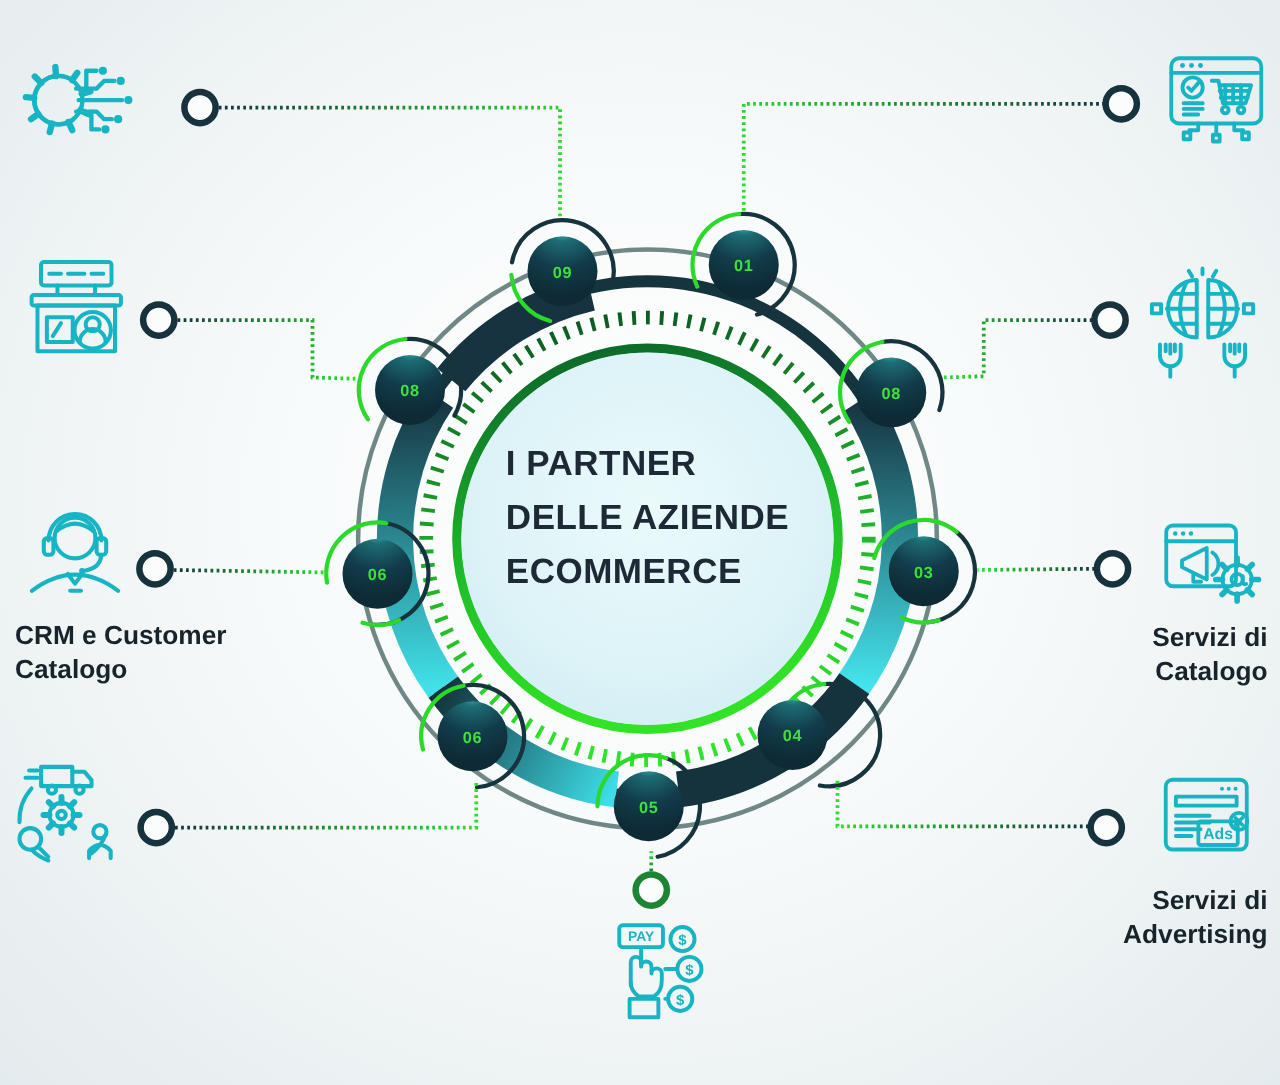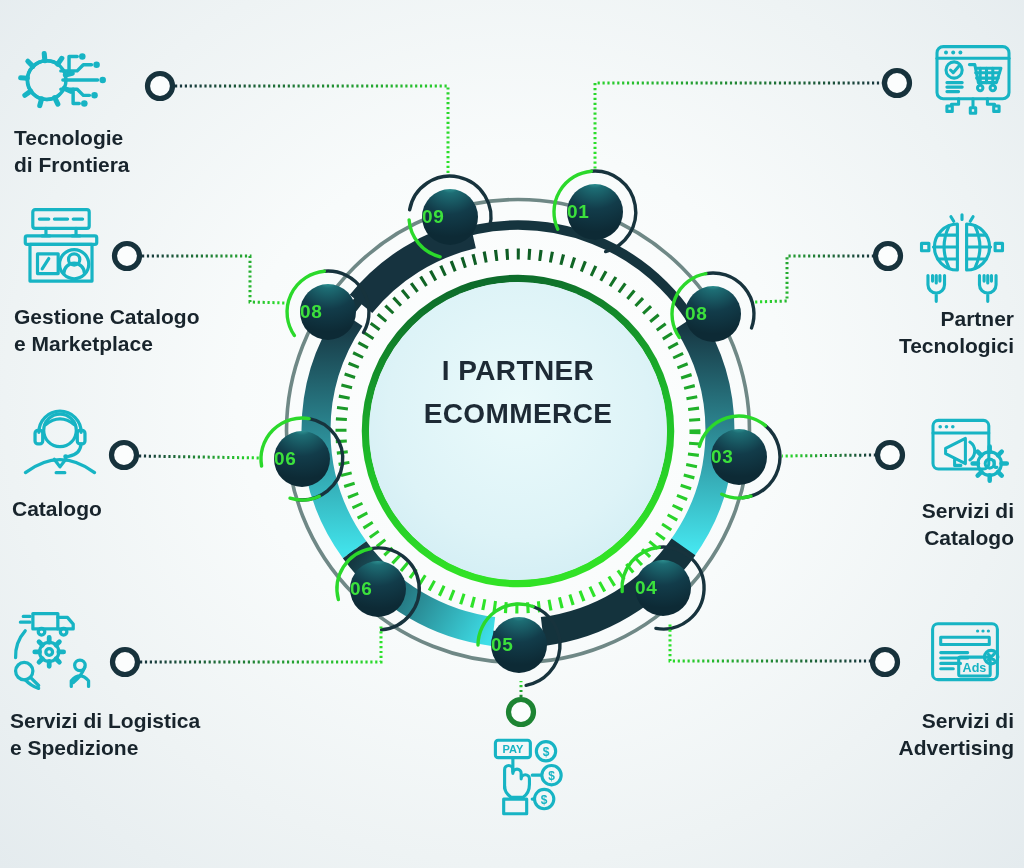--- a/index.html
+++ b/index.html
@@ -1,25 +1,25 @@
 <!DOCTYPE html>
 <html><head>
 <meta charset="utf-8">
 <style>
   *{margin:0;padding:0;box-sizing:border-box}
   html,body{width:1024px;height:868px;font-family:"Liberation Sans",sans-serif;}
   .stage{position:relative;width:1024px;height:868px;overflow:hidden;
          background:radial-gradient(ellipse at 50% 46%, #ffffff 0%, #f8fbfb 38%, #eef3f4 70%, #e4ebee 100%);}
   #diagram-svg{position:absolute;left:0;top:0;}
   .node{position:absolute;width:56px;height:56px;margin:-28px 0 0 -28px;border-radius:50%;
-        display:flex;align-items:center;justify-content:flex-start;
+        display:flex;align-items:center;justify-content:center;
         background:radial-gradient(circle at 50% -15%, #4fd4c8 0%, #1d6d74 18%, #123c4a 48%, #0d2a35 80%);
-        color:#3ce13c;font-weight:bold;font-size:19px;letter-spacing:.6px;}
+        color:#3ce13c;font-weight:bold;font-size:13px;letter-spacing:.6px;}
   .center-title{position:absolute;left:518px;top:349px;transform:translateX(-50%);
-        text-align:center;font-weight:bold;font-size:28px;line-height:43px;color:#1d2a35;
+        text-align:left;font-weight:bold;font-size:28px;line-height:43px;color:#1d2a35;
         letter-spacing:.4px;white-space:nowrap;}
   .lbl{position:absolute;font-size:21px;font-weight:bold;color:#18242c;line-height:27px;}
   .lbl.r{text-align:right}
   .lbl span{display:block}
   .lbl.center{transform:translateX(-50%);text-align:center;white-space:nowrap}
   .icn{position:absolute}
   .icn path,.icn circle,.icn rect{stroke:#17b4c4;stroke-width:3.4;fill:none;stroke-linecap:round;stroke-linejoin:round}
   .icn .fill{fill:#17b4c4;stroke:none}
   .icn .thick{stroke-width:5}
   .icn text{fill:#17b4c4;stroke:none;font-weight:bold;font-family:"Liberation Sans",sans-serif}
@@ -151,33 +151,34 @@
         <circle cx="521" cy="712" r="12.5" fill="#fbfdfd" stroke="#1d8433" stroke-width="5.2"></circle>
         <circle cx="125" cy="662" r="12.5" fill="#fbfdfd" stroke="#17323c" stroke-width="5.2"></circle>
         <circle cx="124" cy="455" r="12.5" fill="#fbfdfd" stroke="#17323c" stroke-width="5.2"></circle>
         <circle cx="127" cy="256" r="12.5" fill="#fbfdfd" stroke="#17323c" stroke-width="5.2"></circle>
         <circle cx="160" cy="86" r="12.5" fill="#fbfdfd" stroke="#17323c" stroke-width="5.2"></circle>
       </g>
   </svg>
 
   <div class="center-title">
     <div>I PARTNER</div>
+    <div>DELLE AZIENDE</div>
     <div>ECOMMERCE</div>
   </div>
 
   <div class="node" style="left:595px;top:212px">
       <span>01</span>
     </div>
   <div class="node" style="left:713px;top:314px">
       <span>08</span>
     </div>
   <div class="node" style="left:739px;top:457px">
       <span>03</span>
     </div>
-  <div class="node" style="left:663px;top:588px">
+  <div class="node" style="left:634px;top:588px">
       <span>04</span>
     </div>
   <div class="node" style="left:519px;top:645px">
       <span>05</span>
     </div>
   <div class="node" style="left:378px;top:589px">
       <span>06</span>
     </div>
   <div class="node" style="left:302px;top:459px">
       <span>06</span>
@@ -197,24 +198,20 @@
       <circle class="fill" cx="79" cy="38" r="3.2"></circle>
     <path d="M46,53 H80"></path>
       <circle class="fill" cx="85" cy="53" r="3.2"></circle>
     <path d="M44,62 H60 L66,68 H72"></path>
       <circle class="fill" cx="77" cy="68" r="3.2"></circle>
     <path d="M52,44 V30 H60"></path>
       <circle class="fill" cx="65" cy="30" r="3.2"></circle>
     <path d="M56,62 V76 H62"></path>
       <circle class="fill" cx="67" cy="76" r="3.2"></circle>
   </svg>
-  <div class="lbl" style="left:14px;top:124px">
-    <span>Tecnologie</span>
-    <span>di Frontiera</span>
-  </div>
 
   <svg class="icn" style="left:928px;top:32px" width="90" height="94" viewBox="0 0 100 100">
     <rect x="10" y="14" width="80" height="58" rx="7"></rect>
     <path d="M10,27 H90"></path>
     <circle class="fill" cx="20" cy="20.5" r="2.2"></circle>
       <circle class="fill" cx="28" cy="20.5" r="2.2"></circle>
       <circle class="fill" cx="36" cy="20.5" r="2.2"></circle>
     <circle cx="29" cy="40" r="9"></circle>
       <path d="M25,40 l3,3 6,-7"></path>
     <path d="M21,54 H38 M21,59 H38 M21,64 H34"></path>
@@ -233,53 +230,46 @@
     <path d="M27,16 h10 M43,16 h14 M63,16 h10"></path>
     <path d="M34,26 v8 M66,26 v8 M30,34 h8 M62,34 h8"></path>
     <rect x="12" y="34" width="76" height="9" rx="2"></rect>
     <rect x="17" y="43" width="66" height="39"></rect>
     <rect x="25" y="53" width="22" height="21"></rect>
     <path d="M30,69 l7,-11"></path>
     <circle cx="64" cy="64" r="15.5"></circle>
     <circle cx="64" cy="59" r="6"></circle>
     <path d="M53,74 a11,11 0 0 1 22,0"></path>
   </svg>
-  <div class="lbl" style="left:14px;top:303px">
-    <span>Gestione Catalogo</span>
-    <span>e Marketplace</span>
-  </div>
 
   <svg class="icn" style="left:916px;top:212px" width="92" height="94" viewBox="0 0 100 100">
     <path d="M45,12 a25,25 0 0 0 0,50 z"></path>
     <path d="M24,24 H45 M19,37 H45 M24,50 H45 M36,14 q-11,23 0,46"></path>
     <path d="M55,12 a25,25 0 0 1 0,50 z"></path>
     <path d="M55,24 H76 M55,37 H81 M55,50 H76 M64,14 q11,23 0,46"></path>
     <rect x="6" y="33" width="8" height="8"></rect>
       <rect x="86" y="33" width="8" height="8"></rect>
     <path d="M50,7 V2 M41,9 l-3,-5 M59,9 l3,-5"></path>
     <path d="M13,68 v10 a9,9 0 0 0 18,0 v-10 M18,68 v6 M22,68 v8 M26,68 v6 M22,88 v8"></path>
     <path d="M69,68 v10 a9,9 0 0 0 18,0 v-10 M74,68 v6 M78,68 v8 M82,68 v6 M78,88 v8"></path>
   </svg>
-  <div class="lbl r" style="right:10px;top:305px">
-    <span>Partner</span>
-    <span>Tecnologici</span>
-  </div>
 
   <svg class="icn" style="left:12px;top:392px" width="96" height="96" viewBox="0 0 100 100">
     <circle cx="50" cy="40" r="17"></circle>
     <path d="M35,34 Q50,22 65,34"></path>
     <path d="M28,42 a22,22 0 0 1 44,0"></path>
     <rect x="24" y="40" width="8" height="14" rx="3"></rect>
       <rect x="68" y="40" width="8" height="14" rx="3"></rect>
     <path d="M72,54 q-1,11 -13,13"></path>
       <circle class="fill" cx="56" cy="67.5" r="2.6"></circle>
     <path d="M14,84 Q50,57 86,84"></path>
     <path d="M44,70 l6,8 6,-8 M46,84 h9"></path>
   </svg>
   <div class="lbl" style="left:12px;top:495px">
+    <span>CRM e Customer</span>
     <span>Catalogo</span>
   </div>
 
   <svg class="icn" style="left:924px;top:404px" width="90" height="94" viewBox="0 0 100 100">
     <rect x="10" y="16" width="62" height="54" rx="6"></rect>
     <path d="M10,30 H72"></path>
     <circle class="fill" cx="18" cy="23" r="2"></circle>
       <circle class="fill" cx="25" cy="23" r="2"></circle>
       <circle class="fill" cx="32" cy="23" r="2"></circle>
     <path d="M46,36 L24,47 v6 L46,64 z M34,58 v8 h7 M51,40 a12,12 0 0 1 0,20"></path>
@@ -301,24 +291,20 @@
     <path d="M18,15 h7 M15,21 h10"></path>
     <circle cx="45" cy="52" r="10"></circle>
       <circle cx="45" cy="52" r="3.5"></circle>
     <path class="thick" d="M55,52 h5 M52.1,44.9 l3.5,-3.5 M45,42 v-5 M37.9,44.9 l-3.5,-3.5 M35,52 h-5 M37.9,59.1 l-3.5,3.5 M45,62 v5 M52.1,59.1 l3.5,3.5"></path>
     <circle cx="19" cy="72" r="9"></circle>
       <path d="M26,79 l8,8"></path>
     <circle cx="77" cy="66" r="5.5"></circle>
       <path d="M68,88 v-6 q9,-10 18,0 v6"></path>
     <path d="M10,58 a40,40 0 0 1 10,-28 M70,84 a36,36 0 0 0 12,-16 M34,90 a36,36 0 0 1 -14,-9"></path>
   </svg>
-  <div class="lbl" style="left:10px;top:707px">
-    <span>Servizi di Logistica</span>
-    <span>e Spedizione</span>
-  </div>
 
   <svg class="icn" style="left:920px;top:612px" width="90" height="92" viewBox="0 0 100 100">
     <rect x="14" y="12" width="72" height="62" rx="6"></rect>
     <circle class="fill" cx="64" cy="20" r="1.8"></circle>
       <circle class="fill" cx="70" cy="20" r="1.8"></circle>
       <circle class="fill" cx="76" cy="20" r="1.8"></circle>
     <rect x="23" y="27" width="54" height="8"></rect>
     <path d="M23,44 h30 M23,50 h30 M23,56 h22 M23,62 h14"></path>
     <rect x="43" y="49" width="35" height="21" rx="2"></rect>
     <text x="60.5" y="65" font-size="14" text-anchor="middle">Ads</text>

